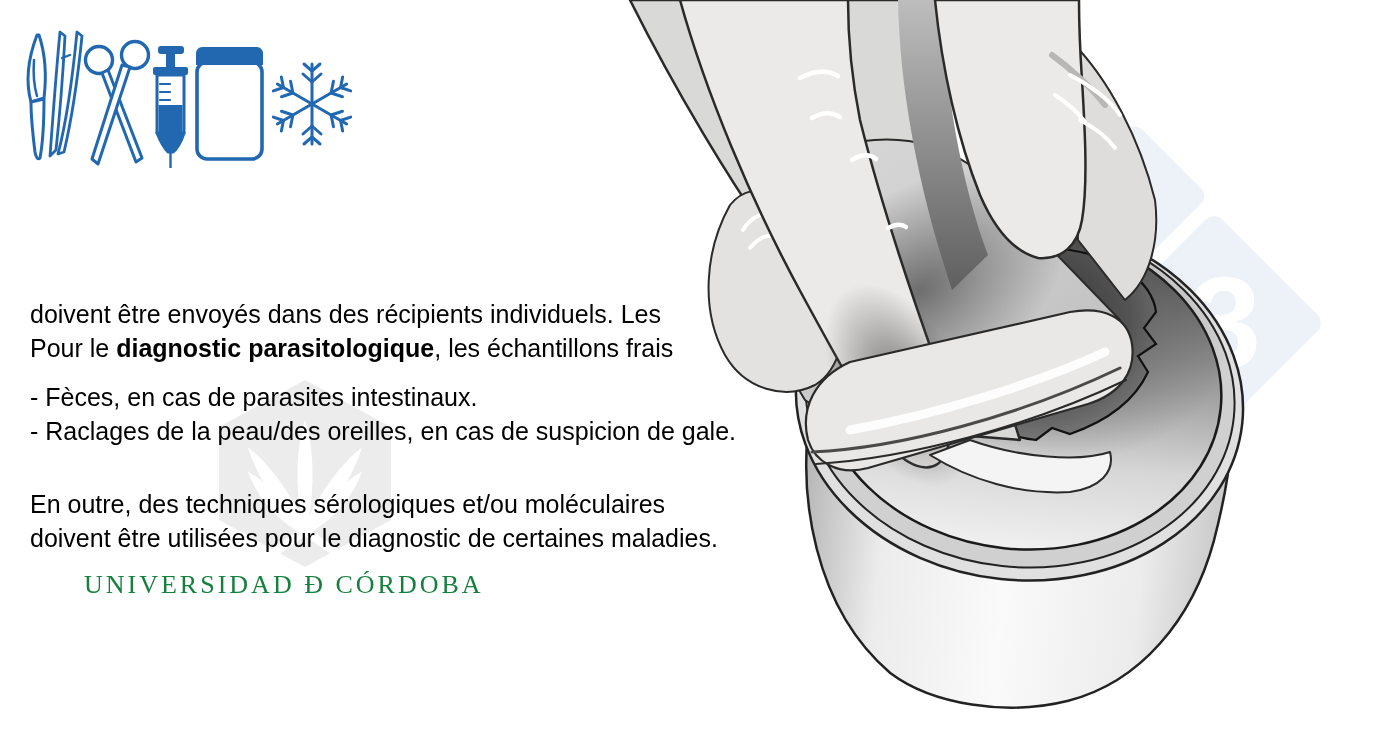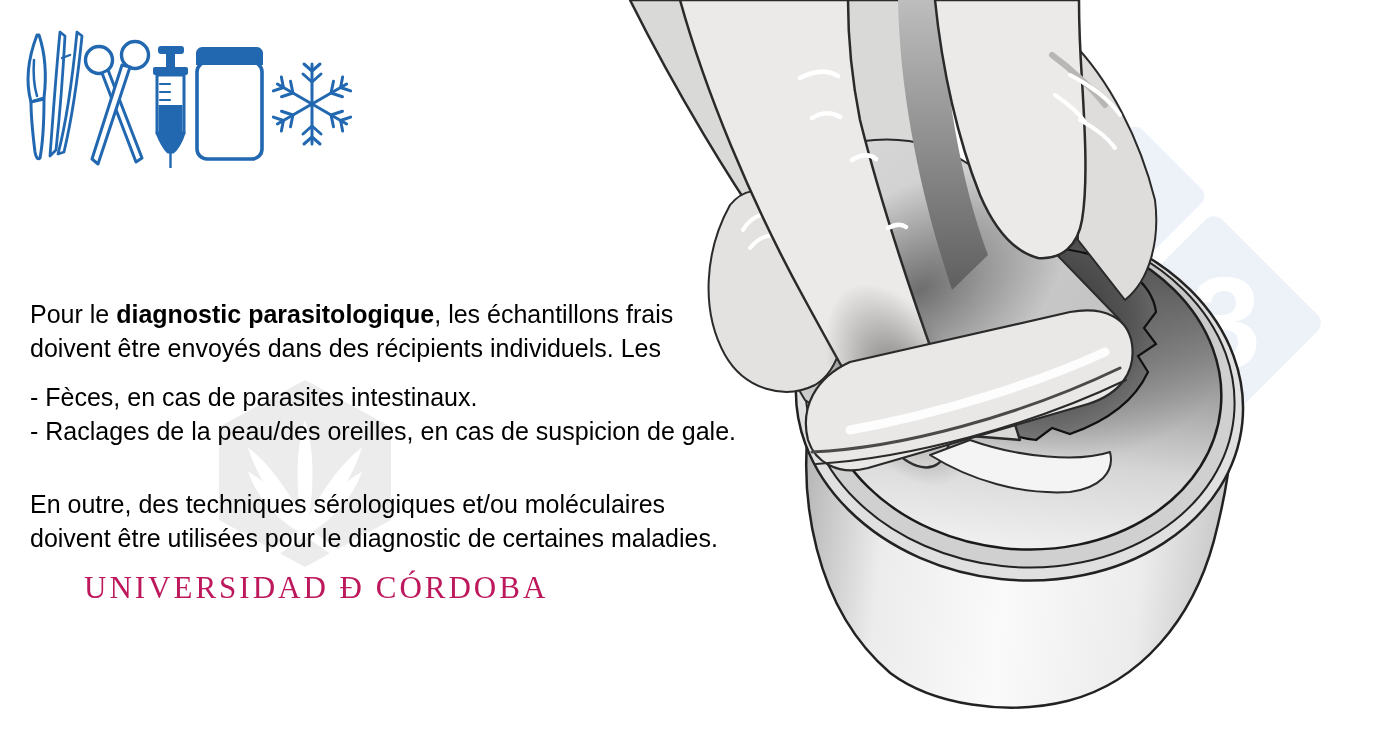--- a/index.html
+++ b/index.html
@@ -11,21 +11,21 @@
   .textblock{position:absolute;left:30px;top:298px;z-index:3;color:#000;
              font-size:25px;line-height:33.5px;white-space:nowrap;}
   .textblock .para{margin:0;}
   .textblock .para2{margin-top:16px;}
   .textblock .para3{margin-top:40px;}
   .b{font-weight:bold;}
   
   .uco-watermark{position:absolute;left:0;top:0;z-index:1;}
   .uco-hex{position:absolute;left:215px;top:378px;width:180px;height:195px;}
   .uco-text{position:absolute;left:84px;top:570px;font-family:"Liberation Serif",serif;
-            font-size:31px;letter-spacing:3px;color:#be185d;white-space:nowrap;}
+            font-size:26px;letter-spacing:3px;color:#15803d;white-space:nowrap;}
   
   .illustration{position:absolute;left:600px;top:0;width:800px;height:744px;z-index:2;}
   .wm3{font-family:"Liberation Sans",sans-serif;font-weight:bold;fill:#ffffff;}
 </style>
 </head>
 <body>
 
 <div class="page">
 
   <div class="uco-watermark">
@@ -91,22 +91,22 @@
         <use href="#sf-arm" transform="rotate(120 292 76)"></use>
         <use href="#sf-arm" transform="rotate(180 292 76)"></use>
         <use href="#sf-arm" transform="rotate(240 292 76)"></use>
         <use href="#sf-arm" transform="rotate(300 292 76)"></use>
       </g>
     </g>
   </svg>
 
   <div class="textblock">
     <div class="para">
+      <div>doivent être envoyés dans des récipients individuels. Les</div>
       <div><span>Pour le </span><span class="b">diagnostic parasitologique</span><span>, les échantillons frais</span></div>
-      <div>doivent être envoyés dans des récipients individuels. Les</div>
     </div>
     <div class="para para2">
       <div>- Fèces, en cas de parasites intestinaux.</div>
       <div>- Raclages de la peau/des oreilles, en cas de suspicion de gale.</div>
     </div>
     <div class="para para3">
       <div>En outre, des techniques sérologiques et/ou moléculaires</div>
       <div>doivent être utilisées pour le diagnostic de certaines maladies.</div>
     </div>
   </div>

